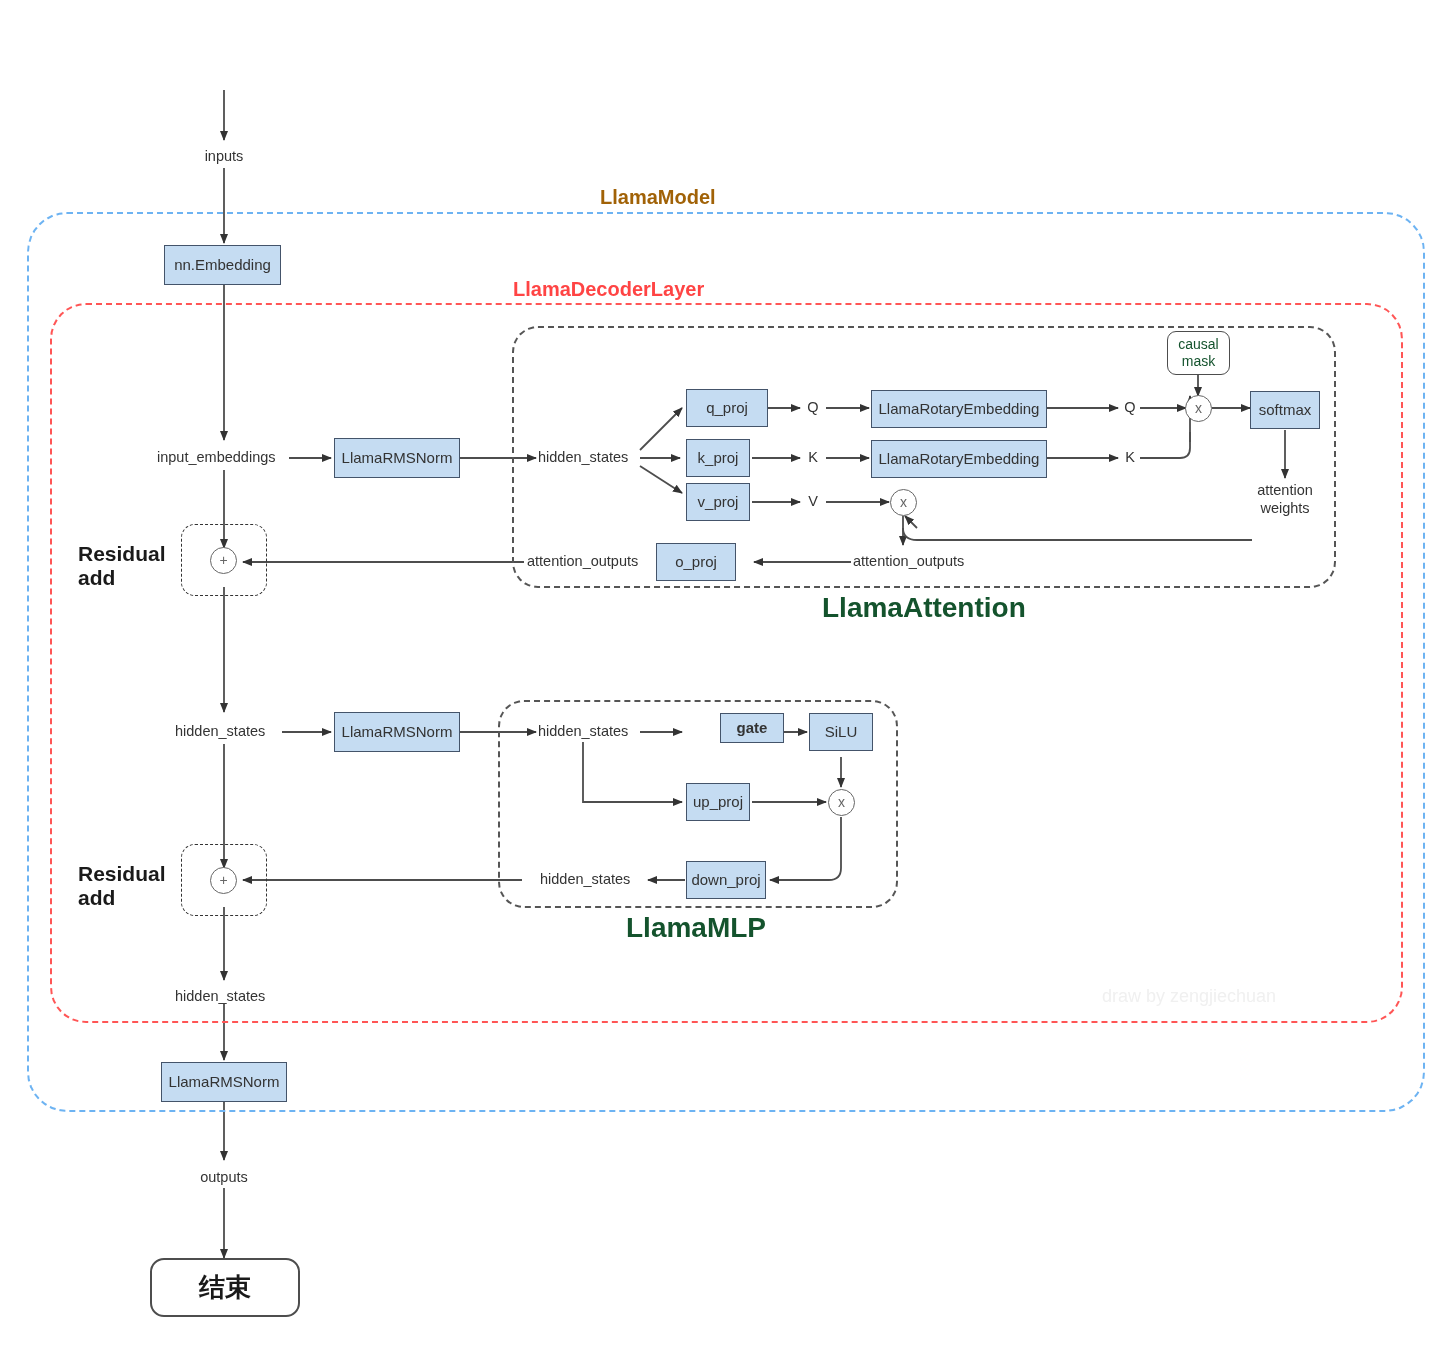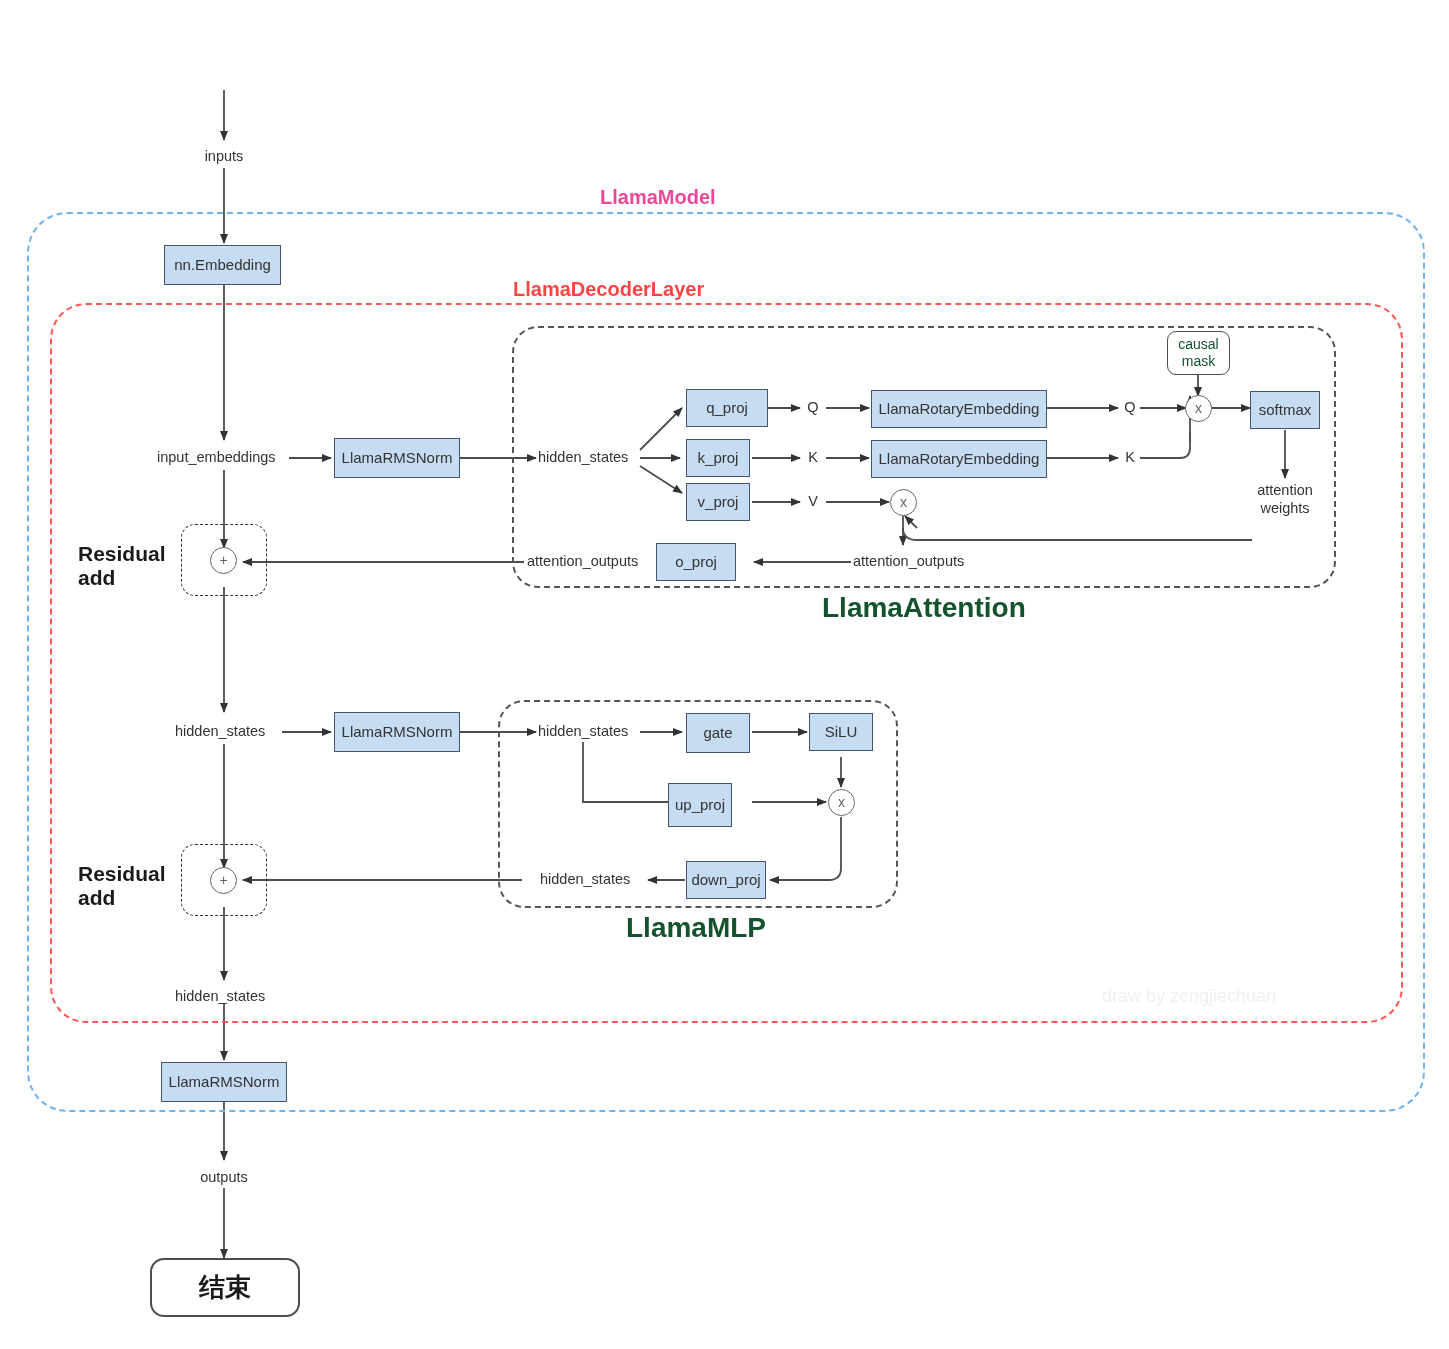--- a/index.html
+++ b/index.html
@@ -92,21 +92,21 @@
   .group-model  { border: 2px dashed #6db3f2; border-radius: 40px; }
   .group-layer  { border: 2px dashed #ff5555; border-radius: 36px; }
   .group-dark   { border: 2px dashed #555555; border-radius: 26px; }
 
   .group-title {
     position: absolute;
     font-size: 20px;
     font-weight: bold;
     white-space: nowrap;
   }
-  .title-model { color: #ec4899; }
+  .title-model { color: #a16207; }
   .title-layer { color: #ff4444; }
   .title-dark  { color: #14532d; font-size: 28px; }
 
   .watermark {
     position: absolute;
     color: #f0f0f0;
     font-size: 18px;
     white-space: nowrap;
   }
 </style>
@@ -263,23 +263,23 @@
   <div class="node rounded-sm" style="left:1167px; top:331px; width:63px; height:44px; flex-direction:column;">
     <span>causal</span>
     <span>mask</span>
   </div>
 
   <div class="node op-circle" style="left:1185px; top:395px; width:27px; height:27px;">x</div>
   <div class="node op-circle" style="left:890px; top:489px; width:27px; height:27px;">x</div>
 
   <div class="node proc" style="left:1250px; top:391px; width:70px; height:38px;">softmax</div>
 
-  <div class="node proc" style="left:686px; top:713px; width:64px; height:40px;">gate</div>
+  <div class="node proc" style="left:720px; top:713px; width:64px; height:30px;font-weight:bold;">gate</div>
   <div class="node proc" style="left:809px; top:713px; width:64px; height:38px;">SiLU</div>
-  <div class="node proc" style="left:668px; top:783px; width:64px; height:44px;">up_proj</div>
+  <div class="node proc" style="left:686px; top:783px; width:64px; height:38px;">up_proj</div>
   <div class="node proc" style="left:686px; top:861px; width:80px; height:38px;">down_proj</div>
   <div class="node op-circle" style="left:828px; top:789px; width:27px; height:27px;">x</div>
 
   <div class="edge-label ctr" style="left:174px; top:147px; width:100px;">inputs</div>
   <div class="edge-label ctr" style="left:174px; top:1168px; width:100px;">outputs</div>
 
   <div class="edge-label" style="left:157px; top:448px;">input_embeddings</div>
 
   <div class="edge-label" style="left:538px; top:448px;">hidden_states</div>
 

